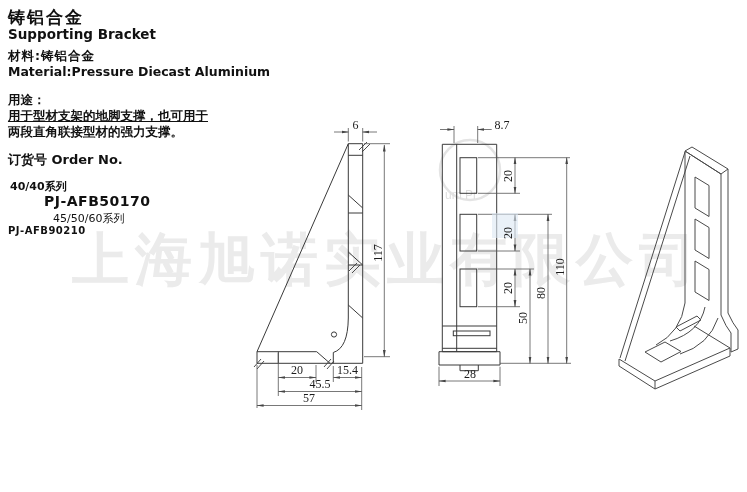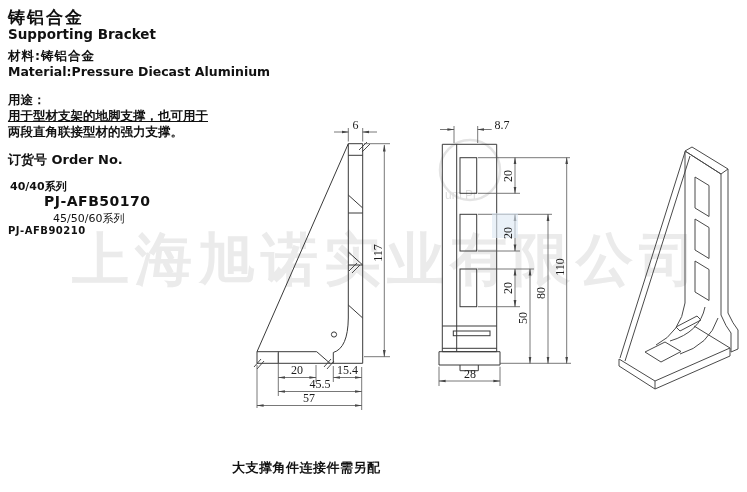--- a/index.html
+++ b/index.html
@@ -147,15 +147,14 @@
   <div class="abs txt mat-en">Material:Pressure Diecast Aluminium</div>
   <div class="abs txt use-label">用途：</div>
   <div class="abs txt use-l1">用于型材支架的地脚支撑，也可用于</div>
   <div class="abs txt use-l2">两段直角联接型材的强力支撑。</div>
   <div class="abs txt order-label">订货号  Order No.</div>
   <div class="abs txt series1">40/40系列</div>
   <div class="abs txt code1">PJ-AFB50170</div>
   <div class="abs txt series2">45/50/60系列</div>
   <div class="abs txt code2">PJ-AFB90210</div>
 
-  <div class="abs txt footer-note">大支撑角件连接件需另配</div>
 
 </div>
 
 </body></html>

